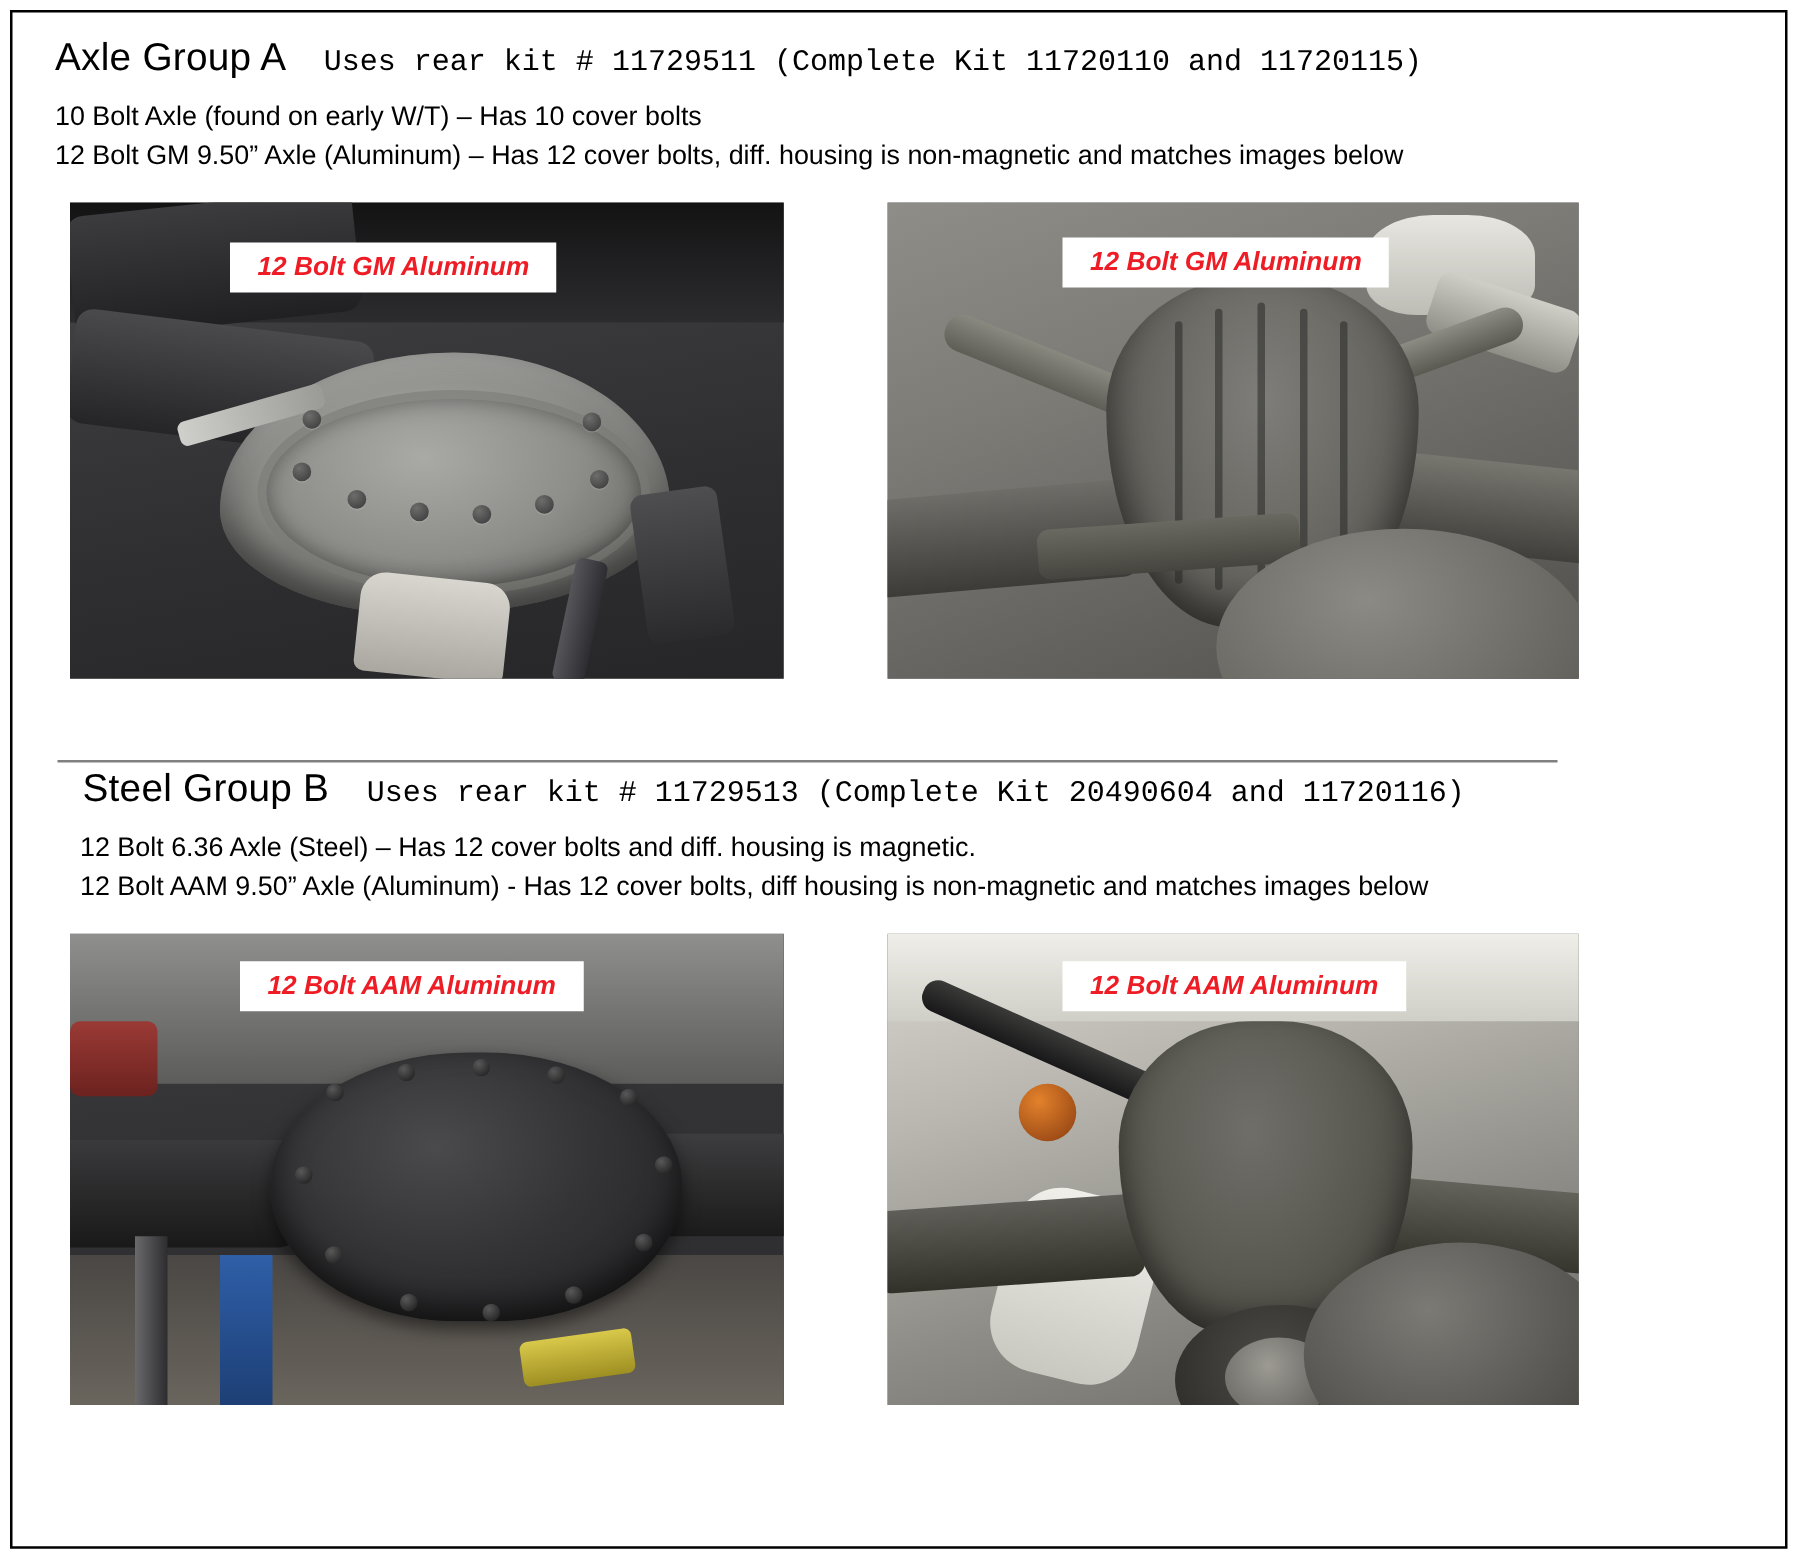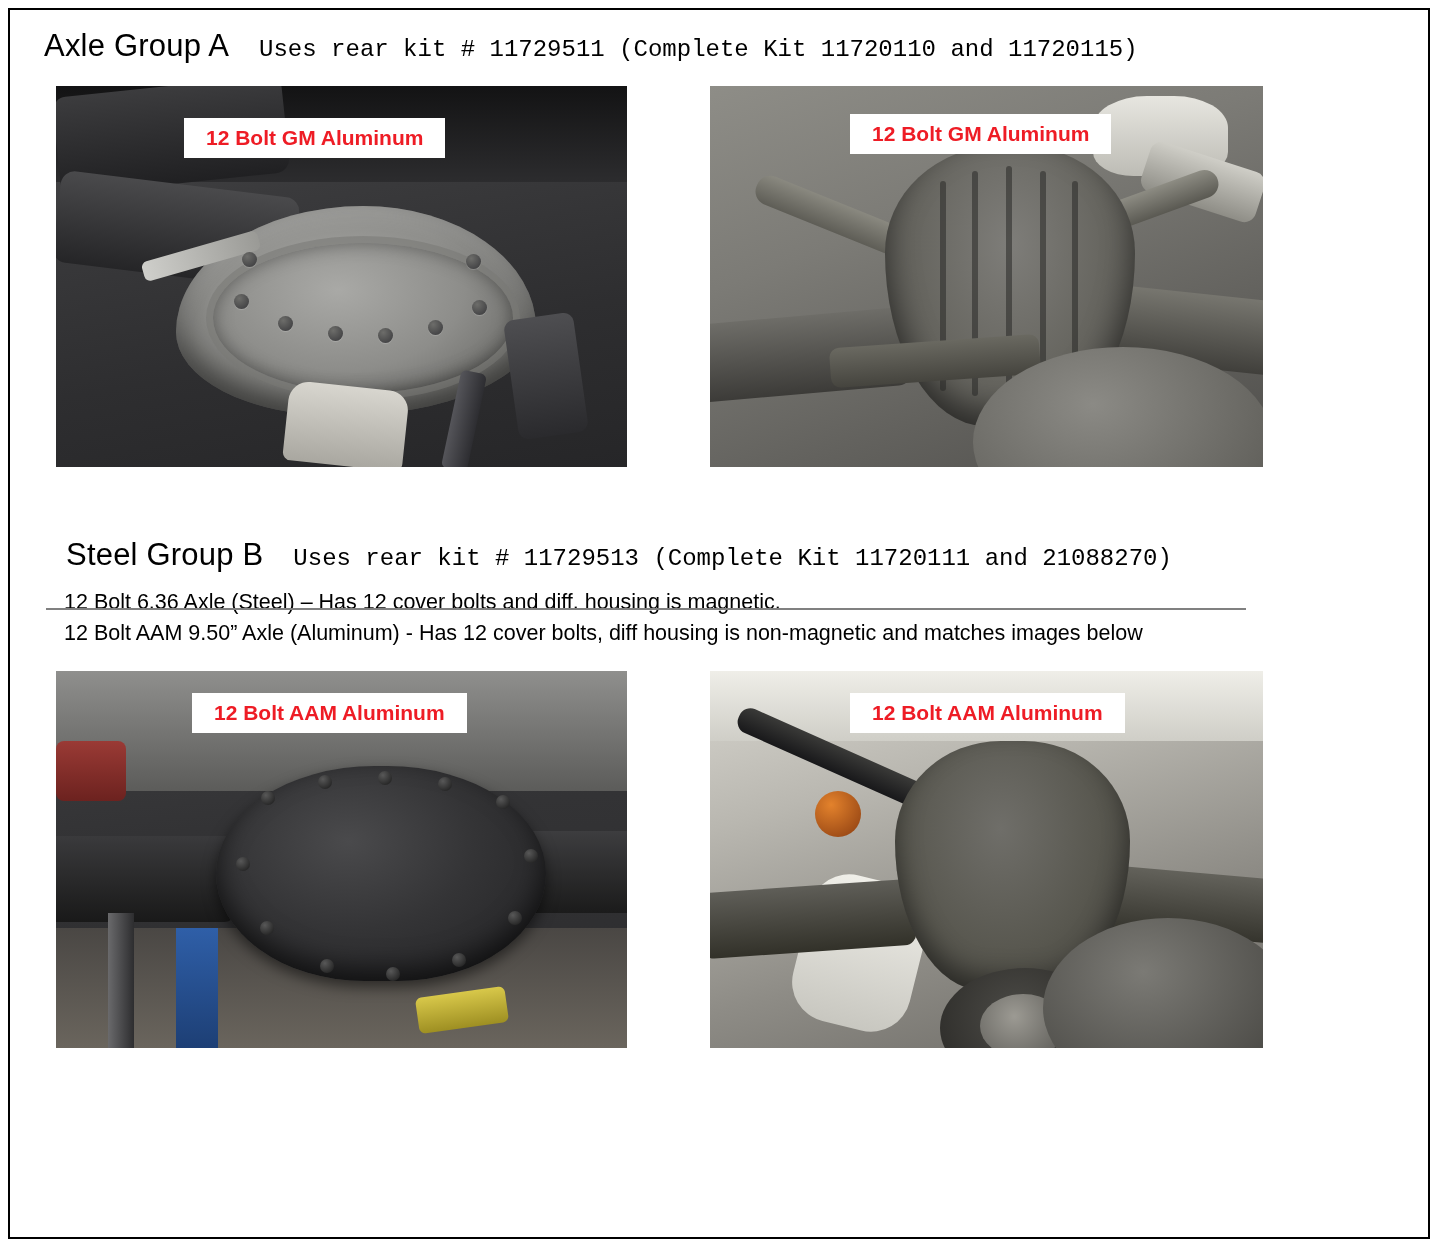--- a/index.html
+++ b/index.html
@@ -70,20 +70,21 @@
     font-size: 21.5px;
     line-height: 31px;
     white-space: nowrap;
   }
 
   
   .photo-row {
     position: relative;
     display: flex;
     margin-top: 22px;
+    font-style: italic;
   }
   .photo {
     position: relative;
     overflow: hidden;
     background: #6b6b6b;
   }
   .photo.left  { width: 571px; height: 381px; margin-left: 20px; }
   .photo.right { width: 553px; height: 381px; margin-left: 83px; }
 
   .row-b .photo.left  { width: 571px; height: 377px; margin-left: 20px; }
@@ -204,20 +205,22 @@
   <div class="page-border"></div>
 
   <div class="content">
 
     <div class="group-head group-a-head">
       <span class="group-title">Axle Group A</span>
       <span class="group-sub">Uses rear kit # 11729511  (Complete Kit 11720110 and 11720115)</span>
     </div>
 
     <div class="bullet-lines a">
+      <div class="bullet-line">10 Bolt Axle (found on early W/T) – Has 10 cover bolts</div>
+      <div class="bullet-line">12 Bolt GM 9.50” Axle (Aluminum) – Has 12 cover bolts, diff. housing is non-magnetic and matches images below</div>
     </div>
 
     <div class="photo-row row-a">
 
       <div class="photo left">
         <div class="ph-bg a1-bg"></div>
         <div class="a1-dark-top"></div>
         <div class="a1-tube-l"></div>
         <div class="a1-tube-r"></div>
         <div class="a1-housing"></div>
@@ -255,21 +258,21 @@
         <div class="a2-tire"></div>
         <div class="caption cap-a-right">12 Bolt GM Aluminum</div>
       </div>
     </div>
 
     <div class="divider"></div>
 
     <div style="margin-top:70px;">
       <div class="group-head group-b-head">
         <span class="group-title">Steel Group B</span>
-        <span class="group-sub">Uses rear kit # 11729513 (Complete Kit 11720111 and 21088270)</span>
+        <span class="group-sub">Uses rear kit # 11729513 (Complete Kit 20490604 and 11720116)</span>
       </div>
 
       <div class="bullet-lines b">
         <div class="bullet-line">12 Bolt 6.36 Axle (Steel) – Has 12 cover bolts and diff. housing is magnetic.</div>
         <div class="bullet-line">12 Bolt AAM 9.50” Axle (Aluminum) - Has 12 cover bolts, diff housing is non-magnetic and matches images below</div>
       </div>
 
       <div class="photo-row row-b">
 
         <div class="photo left">

